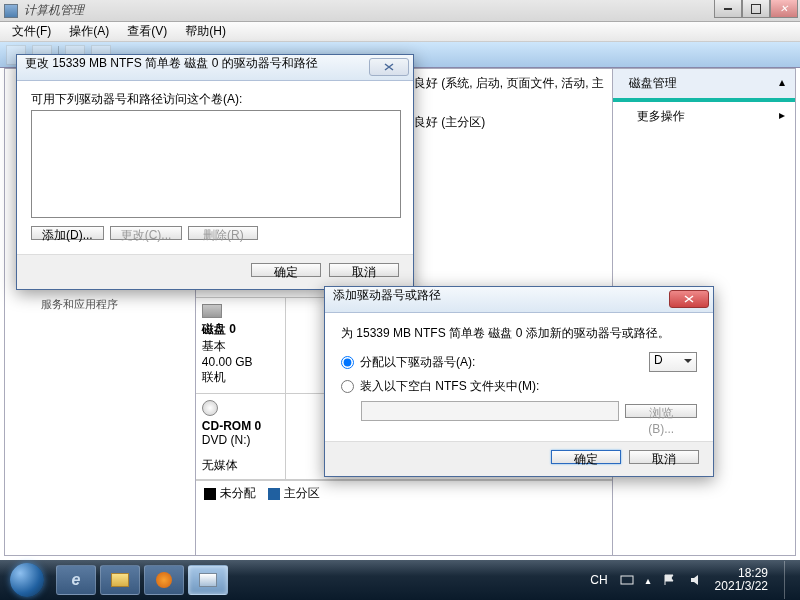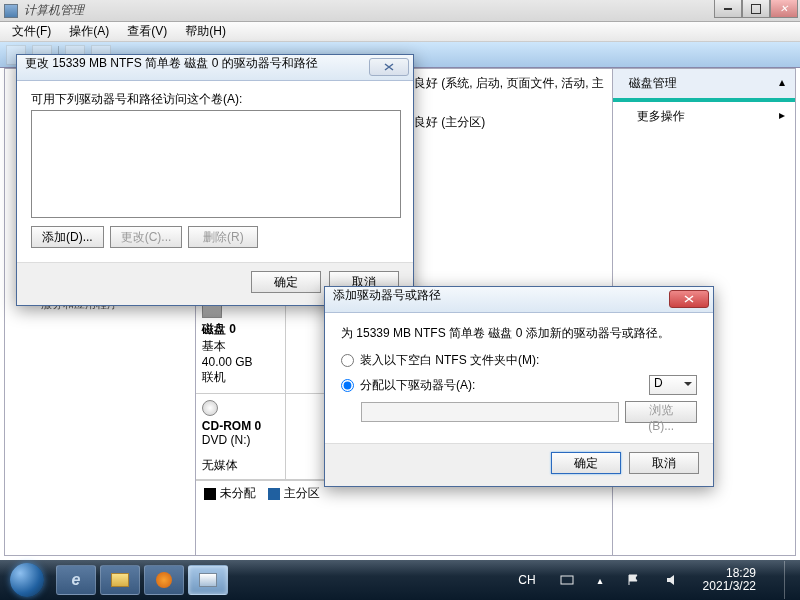--- a/index.html
+++ b/index.html
@@ -50,21 +50,21 @@
 
 
 .dialog { position: absolute; background: #fff; border: 1px solid #4a6a9a; box-shadow: 0 4px 16px rgba(0,0,0,0.4); }
 .dlg-title { height: 26px; background: linear-gradient(#f4f8fc,#dce8f4); border-bottom: 1px solid #b0c0d8; display:flex; align-items:flex-start; padding: 0 8px; position:relative; }
 .dlg-close { position:absolute; right:4px; top:3px; width:40px; height:18px; border:1px solid #a0b0c8; border-radius:3px; background:linear-gradient(#f0f4f8,#d8e0ec); display:flex; align-items:center; justify-content:center; }
 .dlg-close.red { background: linear-gradient(#e88,#c44); border-color:#933; color:#fff; }
 .dlg-close svg { width:12px; height:10px; }
 .dlg-body { padding: 10px 14px 14px; }
 .dlg-body label.grp { display:block; margin-bottom:2px; }
 .listbox { width: 370px; height: 108px; border: 1px solid #888; background:#fff; margin-bottom:8px; }
-.btn { min-width: 70px; height: 22px; border: 1px solid #888; background: linear-gradient(#fdfdfd,#e4e4e4); padding: 0 10px; cursor:default; }
+.btn { min-width: 70px; height: 14px; border: 1px solid #888; background: linear-gradient(#fdfdfd,#e4e4e4); padding: 0 10px; cursor:default; }
 .btn:disabled, .btn.disabled { color: #999; }
 .btn-row { display:flex; gap: 6px; }
 .dlg-btns { display:flex; justify-content:flex-end; gap:8px; padding: 8px 14px 12px; background: #f0f0f0; border-top:1px solid #ddd; }
 
 #dialog1 { top: 54px; left: 16px; width: 398px; }
 #dialog2 { top: 286px; left: 324px; width: 390px; }
 #dialog2 .dlg-body { padding: 12px 16px 14px; }
 .radio-row { display:flex; align-items:center; margin: 6px 0; }
 .radio-row input { margin-right: 6px; }
 .radio-row label { flex:1; }
@@ -72,21 +72,21 @@
 .select-drive::after { content:""; position:absolute; right:4px; top:6px; border:4px solid transparent; border-top-color:#333; }
 .path-input { width: 260px; height: 20px; border:1px solid #aaa; background:#fff; margin-right:6px; }
 .path-input:disabled { background:#f4f4f4; }
 
 
 .taskbar { position:absolute; bottom:0; left:0; width:800px; height:40px; background: linear-gradient(#4a5a6a, #1a2a3a 40%, #0a1a2a); display:flex; align-items:center; }
 .start-btn { width:54px; height:40px; display:flex; align-items:center; justify-content:center; }
 .start-orb { width:34px; height:34px; border-radius:50%; background: radial-gradient(circle at 30% 30%, #8ec0f0, #2060a0 60%, #103050); box-shadow: 0 0 6px rgba(80,160,240,0.6); position:relative; }
 .task-icon { width:40px; height:30px; background: linear-gradient(#5a7aa0, #3a5a80); border: 1px solid rgba(255,255,255,0.2); border-radius:3px; margin: 0 2px; display:flex; align-items:center; justify-content:center; }
 .task-icon.active { background: linear-gradient(#a8c8e8, #7098c0); box-shadow: inset 0 0 4px rgba(255,255,255,0.5); }
-.tray { margin-left:auto; display:flex; align-items:center; color:#fff; padding:0 6px; gap:24px; font-size:11px; }
+.tray { margin-left:auto; display:flex; align-items:center; color:#fff; padding:0 6px; gap:12px; font-size:11px; }
 .tray .clock { text-align:right; line-height:13px; }
 .tray-ico { width:14px; height:14px; opacity:0.9; }
 </style>
 </head>
 <body>
 
 <div class="main-window">
   <div class="titlebar">
     <div class="icon-app"></div>
     <span class="title">计算机管理</span>
@@ -189,27 +189,27 @@
     <span>添加驱动器号或路径</span>
     <div class="dlg-close red">
       <svg viewBox="0 0 12 10">
           <path d="M2 2 L10 8 M10 2 L2 8" stroke="#fff" stroke-width="1.5" fill="none"></path>
         </svg>
     </div>
   </div>
   <div class="dlg-body">
     <div style="margin-bottom:10px;">为 15339 MB NTFS 简单卷 磁盘 0 添加新的驱动器号或路径。</div>
     <div class="radio-row">
-      <input type="radio" style="">
-      <label>装入以下空白 NTFS 文件夹中(M):</label>
-    </div>
-    <div class="radio-row">
       <input type="radio" checked="" style="">
       <label>分配以下驱动器号(A):</label>
       <div class="select-drive"><span>D</span></div>
+    </div>
+    <div class="radio-row">
+      <input type="radio" style="">
+      <label>装入以下空白 NTFS 文件夹中(M):</label>
     </div>
     <div class="radio-row" style="margin-left:20px;">
       <input class="path-input" disabled="" style="">
       <button class="btn disabled" disabled="">浏览(B)...</button>
     </div>
   </div>
   <div class="dlg-btns">
     <button class="btn" style="border-color:#2a6abf; box-shadow:0 0 2px #6ab0f0;">确定</button>
     <button class="btn">取消</button>
   </div>

